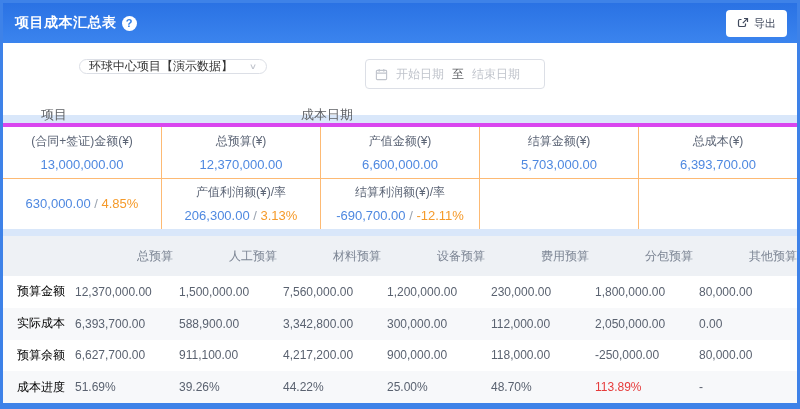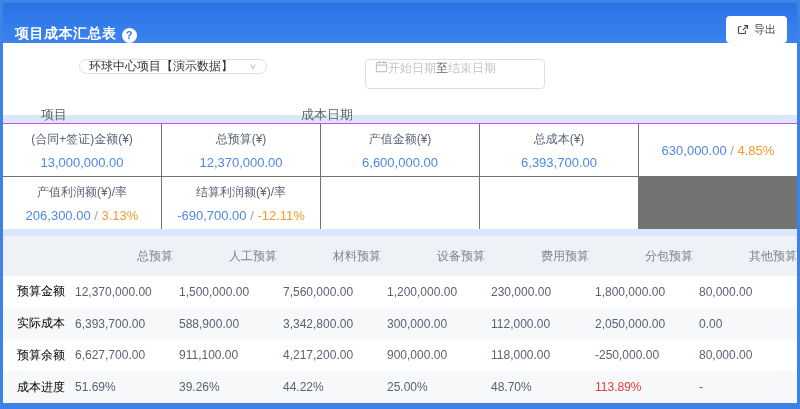--- a/index.html
+++ b/index.html
@@ -7,21 +7,21 @@
   .frame{
     width:800px;height:409px;
     border:3px solid #3e82e8;border-bottom-width:6px;
     background:#d9e7fa;
     display:flex;flex-direction:column;overflow:hidden;
   }
   
   .titlebar{
     height:40px;flex:0 0 40px;
     background:linear-gradient(180deg,#2a72e4,#3b84ee);
-    display:flex;align-items:flex-end;padding:0 10px 0 12px;
+    display:flex;align-items:center;padding:0 10px 0 12px;
   }
   .title{color:#fff;font-size:14px;font-weight:bold;letter-spacing:.5px;}
   .help{
     width:15px;height:15px;border-radius:50%;background:#fff;color:#2f7ce5;
     font-size:11px;font-weight:bold;text-align:center;line-height:15px;margin-left:5px;
   }
   .spacer{flex:1;}
   .export-btn{
     background:#fff;border:none;border-radius:4px;height:27px;padding:0 11px;
     display:flex;align-items:center;gap:5px;color:#40495c;font-size:11px;cursor:pointer;
@@ -36,30 +36,30 @@
   .f-label{line-height:30px;margin-right:12px;margin-top:41px;}
   .select{
     width:188px;height:15px;border:1px solid #dcdfe6;border-radius:12px;
     display:flex;align-items:center;justify-content:space-between;
     padding:0 9px;font-size:12px;color:#333;cursor:pointer;background:#fff;
   }
   .chevron{color:#c0c4cc;font-size:11px;transform:scaleY(.7);}
   .date-label{margin-left:34px;}
   .date-range{
     width:180px;height:30px;border:1px solid #dcdfe6;border-radius:4px;
-    display:flex;align-items:flex-start;padding:0 9px;font-size:12px;background:#fff;cursor:pointer;
+    display:flex;align-items:center;padding:0 9px;gap:8px;font-size:12px;background:#fff;cursor:pointer;
   }
   .placeholder{color:#c0c4cc;}
   .date-sep{color:#606266;}
   .cal-icon{color:#c0c4cc;display:flex;}
   
   .summary{
     flex:0 0 106px;margin-bottom:7px;
     display:grid;grid-template-columns:repeat(5,1fr);grid-auto-rows:1fr;
-    gap:1px;background:#737373;border-top:1px solid #d946ef;
+    gap:1px;background:#fdba74;border-top:4px solid #d946ef;
   }
   .scell{background:#fff;display:flex;flex-direction:column;align-items:center;justify-content:center;}
   .slabel{font-size:12px;color:#5b6475;margin-bottom:7px;}
   .svalue{font-size:13px;color:#4e88e0;text-align:right;}
   .sep{color:#9aa3b0;}
   .orange{color:#f59a2a;}
   
   .table-panel{background:#fff;flex:1;}
   table{width:100%;height:100%;border-collapse:collapse;table-layout:fixed;font-size:12px;}
   col.c0{width:66px;}
@@ -122,20 +122,24 @@
     </div>
     <div class="scell">
       <div class="slabel">总预算(¥)</div>
       <div class="svalue">12,370,000.00</div>
     </div>
     <div class="scell">
       <div class="slabel">产值金额(¥)</div>
       <div class="svalue">6,600,000.00</div>
     </div>
     <div class="scell">
+      <div class="slabel">结算金额(¥)</div>
+      <div class="svalue">5,703,000.00</div>
+    </div>
+    <div class="scell">
       <div class="slabel">总成本(¥)</div>
       <div class="svalue">6,393,700.00</div>
     </div>
     <div class="scell">
       <div class="svalue"><span>630,000.00</span><span class="sep"> / </span><span class="orange">4.85%</span></div>
     </div>
     <div class="scell">
       <div class="slabel">产值利润额(¥)/率</div>
       <div class="svalue"><span>206,300.00</span><span class="sep"> / </span><span class="orange">3.13%</span></div>
     </div>

